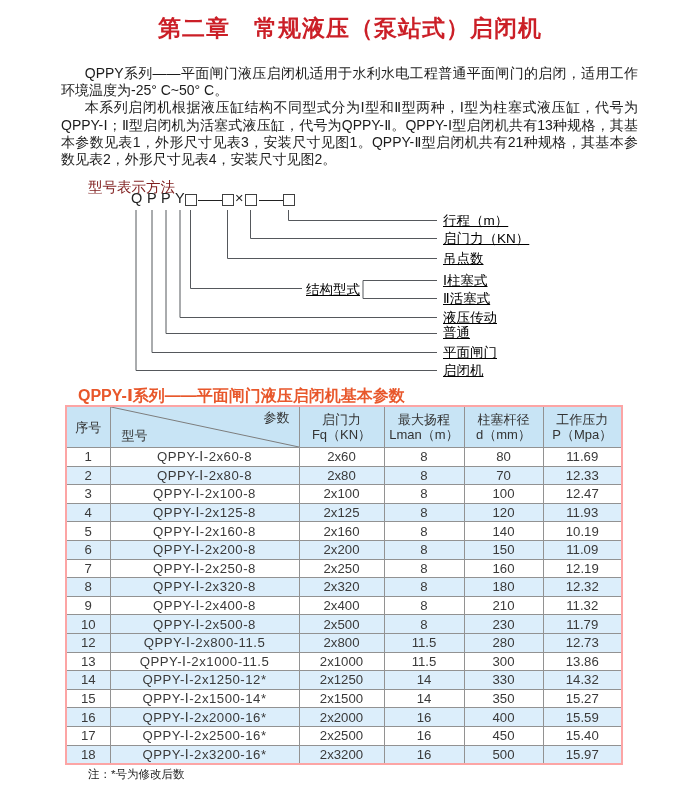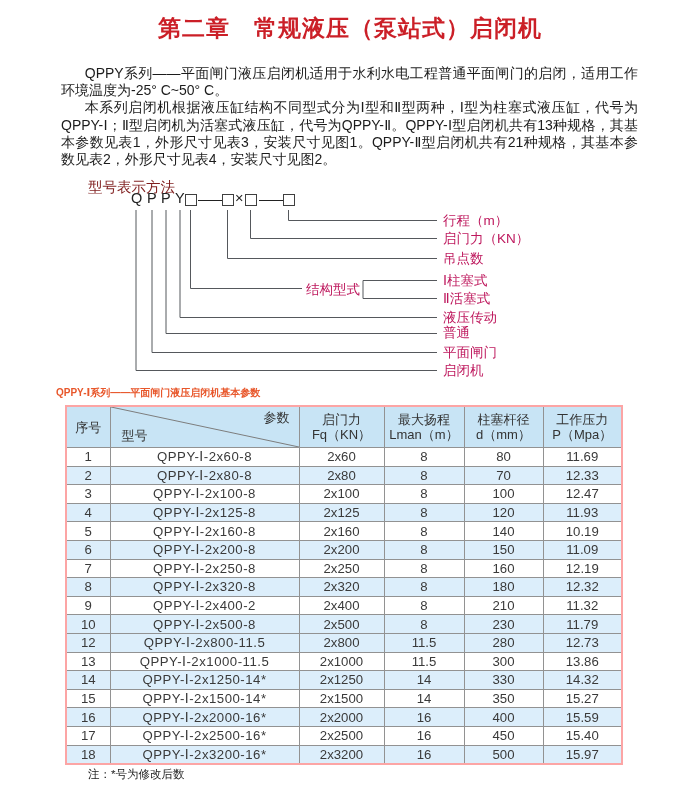--- a/index.html
+++ b/index.html
@@ -15,23 +15,23 @@
         line-height:17.2px;color:#1c1c1c;text-align:justify;}
   .paras p{margin:0;text-indent:1.7em;}
 
   .dheading{position:absolute;top:172px;left:88px;font-size:14.5px;color:#7f1d1d;margin-top:6px;}
 
   .diagram{position:absolute;top:188px;left:0;width:700px;height:200px;}
   .diagram svg.lines{position:absolute;left:0;top:0;}
   .mchar{position:absolute;top:2px;font-size:14.5px;color:#222;white-space:nowrap;}
   .mdash{top:3px;font-size:14px;letter-spacing:-1px;}
   .mbox{position:absolute;top:6px;width:10px;height:10px;border:1px solid #3f3f3f;background:#fff;}
-  .dlabel{position:absolute;font-size:13.5px;color:#be185d;white-space:nowrap;}
-
-  .tbl-title{position:absolute;top:386px;left:56px;font-size:10px;font-weight:bold;color:#e8572b;}
+  .dlabel{position:absolute;font-size:13.5px;color:#000000;white-space:nowrap;text-decoration:underline;}
+
+  .tbl-title{position:absolute;top:386px;left:78px;font-size:16px;font-weight:bold;color:#e8572b;}
 
   table.params{position:absolute;top:405px;left:65px;width:556px;border-collapse:collapse;
         table-layout:fixed;border:2px solid #fca5a5;}
   .params th,.params td{border:1px solid #929292;text-align:center;vertical-align:middle;
         padding:0;font-weight:normal;}
   .params thead th{background:#c8e4f5;height:40px;font-size:13px;color:#333;line-height:15px;}
   .params tbody td{height:17.6px;font-size:13.2px;color:#3a3a3a;}
   .params tbody tr.alt td{background:#dceefb;}
   .params tbody td.model-cell{letter-spacing:0.5px;}
   .diagcell{position:relative;}
@@ -183,21 +183,21 @@
         <tr class="alt">
           <td>8</td>
           <td class="model-cell">QPPY-Ⅰ-2x320-8</td>
           <td>2x320</td>
           <td>8</td>
           <td>180</td>
           <td>12.32</td>
         </tr>
         <tr>
           <td>9</td>
-          <td class="model-cell">QPPY-Ⅰ-2x400-2</td>
+          <td class="model-cell">QPPY-Ⅰ-2x400-8</td>
           <td>2x400</td>
           <td>8</td>
           <td>210</td>
           <td>11.32</td>
         </tr>
         <tr class="alt">
           <td>10</td>
           <td class="model-cell">QPPY-Ⅰ-2x500-8</td>
           <td>2x500</td>
           <td>8</td>
@@ -215,21 +215,21 @@
         <tr>
           <td>13</td>
           <td class="model-cell">QPPY-Ⅰ-2x1000-11.5</td>
           <td>2x1000</td>
           <td>11.5</td>
           <td>300</td>
           <td>13.86</td>
         </tr>
         <tr class="alt">
           <td>14</td>
-          <td class="model-cell">QPPY-Ⅰ-2x1250-14*</td>
+          <td class="model-cell">QPPY-Ⅰ-2x1250-12*</td>
           <td>2x1250</td>
           <td>14</td>
           <td>330</td>
           <td>14.32</td>
         </tr>
         <tr>
           <td>15</td>
           <td class="model-cell">QPPY-Ⅰ-2x1500-14*</td>
           <td>2x1500</td>
           <td>14</td>

